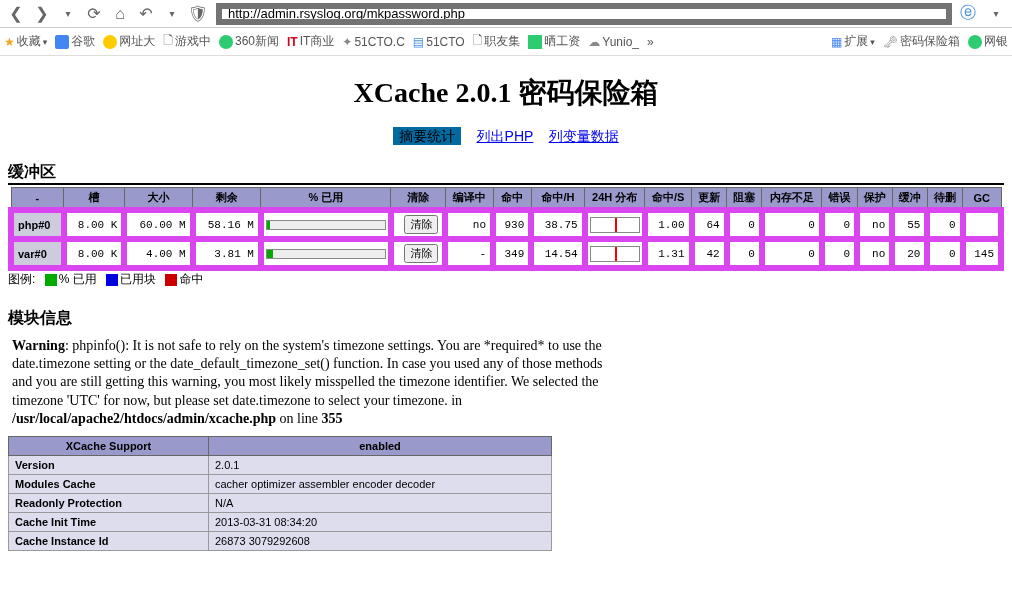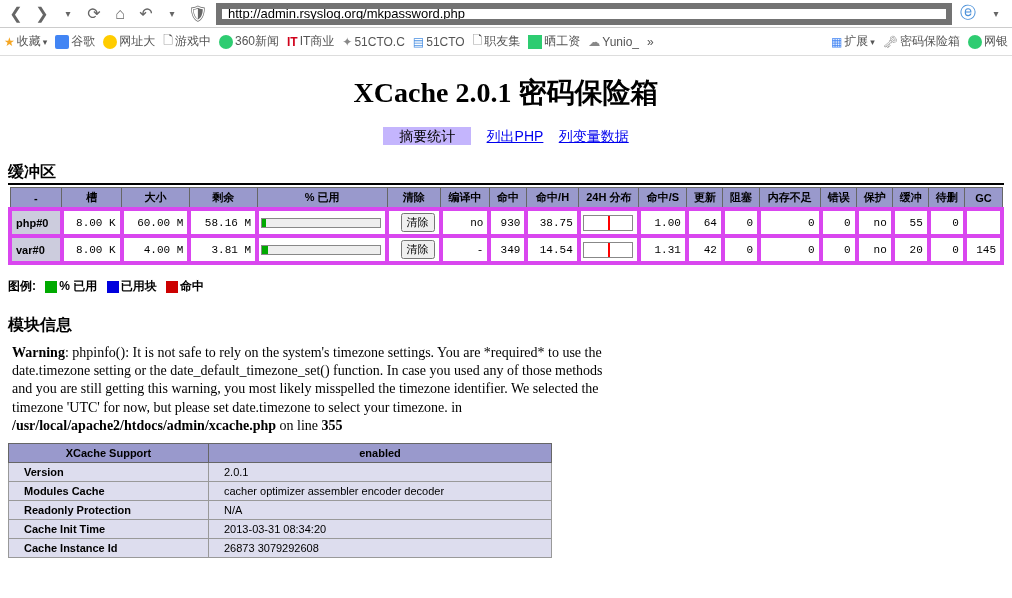--- a/index.html
+++ b/index.html
@@ -9,38 +9,38 @@
 .url-input { flex: 1; height: 22px; border: 6px solid #737373; padding: 0 6px; font-size: 13px; margin-left: 4px; }
 .ie-icon { color: #4a90d9; font-size: 16px; margin: 0 6px; }
 .bookmarks-bar { display: flex; align-items: center; height: 28px; border-bottom: 1px solid #ddd; padding: 0 4px; gap: 8px; font-size: 12px; color: #555; }
 .bm-item { display: flex; align-items: center; gap: 2px; cursor: pointer; }
 .bm-icon { width: 14px; height: 14px; display: inline-block; }
 .bm-spacer { flex: 1; }
 .content { padding: 8px; }
 h1.page-title { text-align: center; font-family: SimSun, serif; font-size: 28px; font-weight: bold; margin: 10px 0 16px; }
 .nav-links { text-align: center; margin-bottom: 16px; }
 .nav-links a { color: #0000ee; text-decoration: underline; margin: 0 6px; font-size: 14px; }
-.nav-links a.active { background: #c4b5fd; color: #000; text-decoration: none; padding: 1px 16px; }
+.nav-links a.active { background: #0369a1; color: #000; text-decoration: none; padding: 1px 6px; }
 h2.section { font-family: SimSun, serif; font-size: 16px; font-weight: bold; border-bottom: 2px solid #000; margin: 8px 0 2px; }
 table.cache { border-collapse: collapse; width: 100%; font-size: 11px; }
 table.cache th { background: #9999cc; border: 1px solid #666; padding: 2px 4px; text-align: center; font-weight: bold; white-space: nowrap; }
-table.cache td { border: 4px solid #d946ef; padding: 2px 4px; text-align: right; font-family: "Courier New", monospace; white-space: nowrap; }
+table.cache td { border: 6px solid #d946ef; padding: 2px 4px; text-align: right; font-family: "Courier New", monospace; white-space: nowrap; }
 table.cache td.name { background: #ccccdd; font-weight: bold; text-align: left; font-family: Arial; }
 table.cache td.bar { text-align: left; padding: 2px; }
 .usage-bar { width: 120px; height: 10px; border: 1px solid #888; background: #eee; position: relative; }
 .usage-fill { height: 100%; background: #00aa00; }
 .dist-bar { width: 50px; height: 16px; border: 1px solid #888; background: #fff; position: relative; }
 .dist-line { position: absolute; top: 0; bottom: 0; width: 2px; background: red; }
 .clear-btn { font-size: 11px; padding: 0 4px; }
-.legend { margin: 13px 0 20px; font-size: 12px; font-weight: bold; }
+.legend { margin: 0 0 20px; font-size: 12px; }
 .legend-box { display: inline-block; width: 12px; height: 12px; vertical-align: middle; margin: 0 2px 0 6px; }
 .warning-text { font-size: 14px; font-family: Liberation Serif, serif; margin: 8px 4px; max-width: 600px; line-height: 1.3; }
 table.info { border-collapse: collapse; width: 544px; font-size: 11px; }
 table.info th { background: #9999cc; border: 1px solid #666; padding: 3px 6px; text-align: center; font-weight: bold; }
-table.info td { border: 1px solid #999; padding: 3px 15px; background: #ddddee; }
+table.info td { border: 1px solid #999; padding: 3px 6px; background: #ddddee; }
 table.info td.key { font-weight: bold; width: 200px; }
 </style>
 </head>
 <body>
 
 <div class="browser-bar">
   <div class="nav-btn">❮</div>
   <div class="nav-btn">❯</div>
   <div class="nav-btn" style="font-size:10px;">▾</div>
   <div class="nav-btn">⟳</div>

